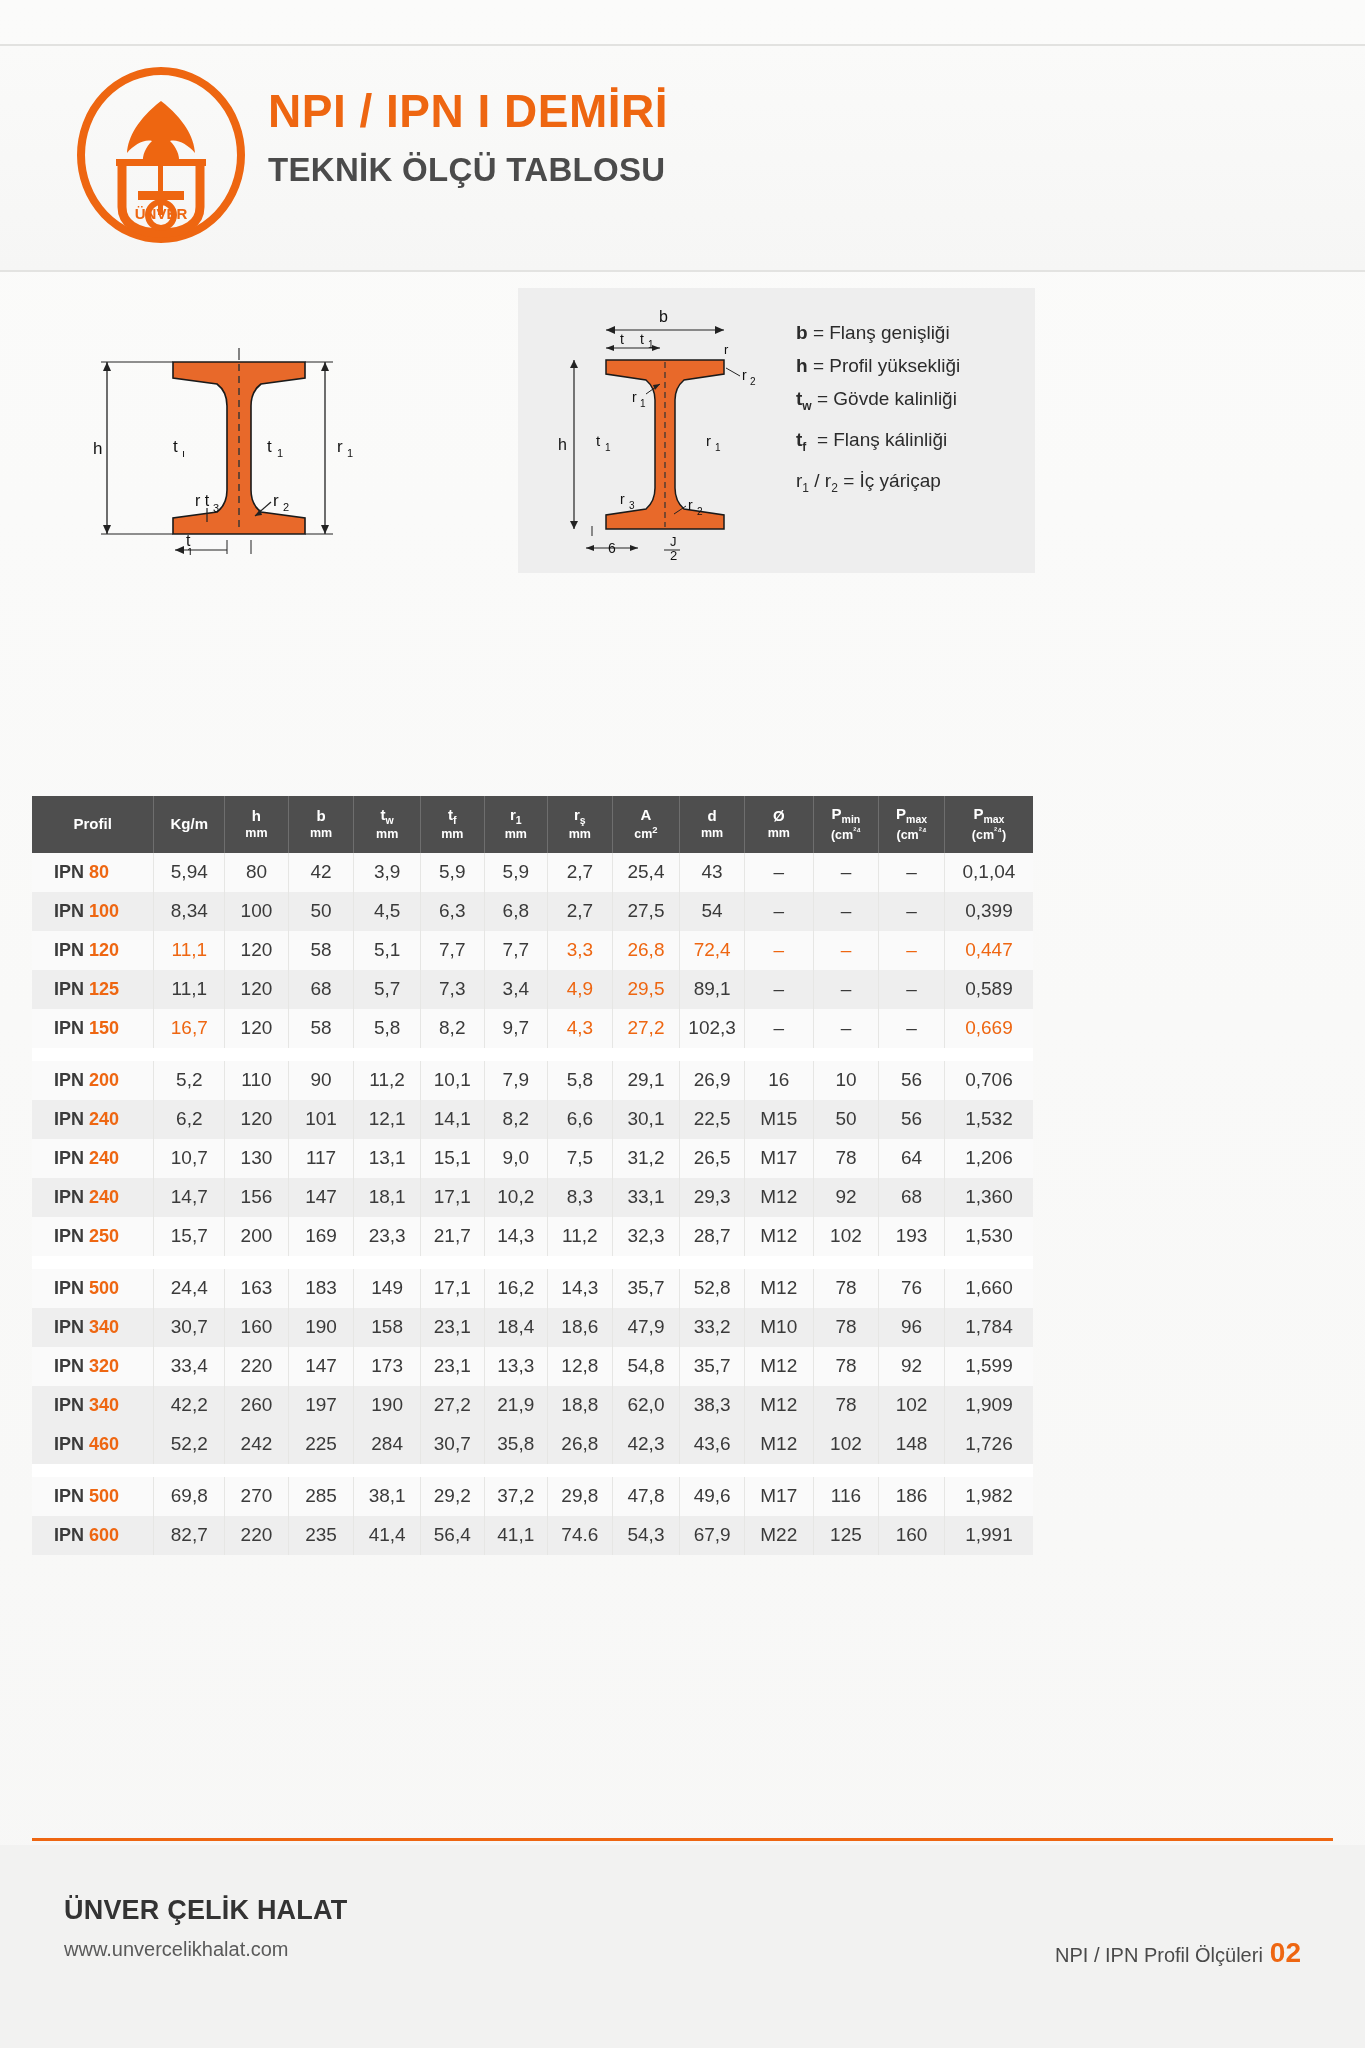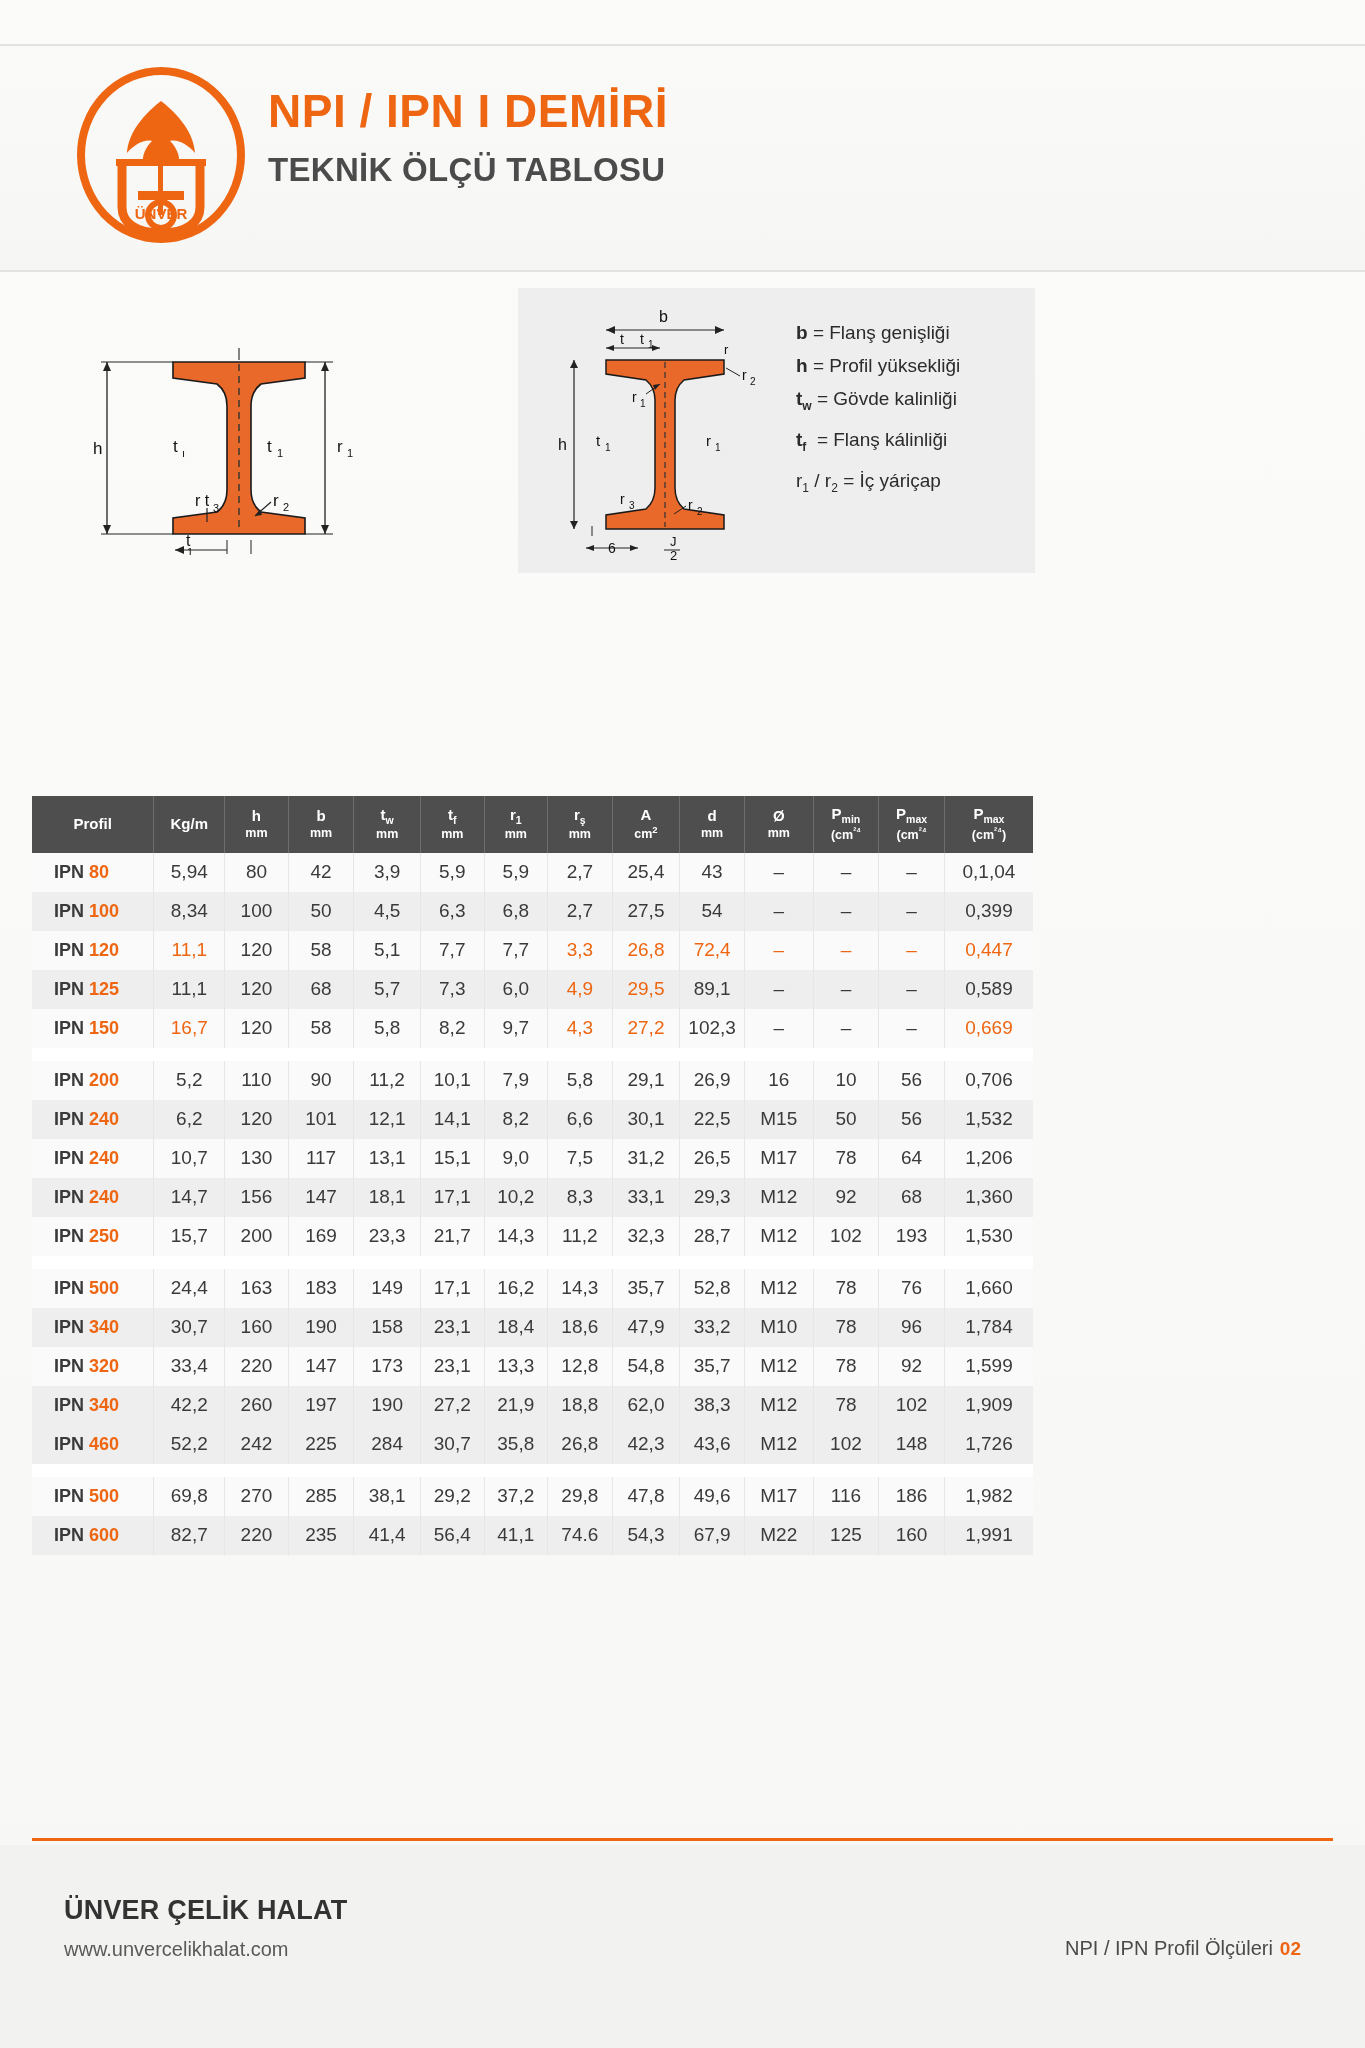--- a/index.html
+++ b/index.html
@@ -125,21 +125,21 @@
     font-size: 27px; font-weight: bold; color: #333333; letter-spacing: 0.2px;
   }
   .foot-site {
     position: absolute; left: 64px; top: 93px;
     font-size: 20px; color: #5a5a5a;
   }
   .foot-right {
     position: absolute; right: 64px; top: 92px;
     font-size: 20px; color: #4a4a4a; white-space: nowrap;
   }
-  .foot-right .pg { color: #ee6611; font-weight: bold; margin-left: 7px; font-size: 19px; }
+  .foot-right .pg { color: #ee6611; font-weight: bold; margin-left: 7px; font-size: 28px; }
 </style>
 </head>
 <body>
 
 <div class="page">
 
   <div class="top-rule"></div>
 
   <div class="header">
 
@@ -376,21 +376,21 @@
             <td class="hl">–</td>
             <td class="hl">0,447</td>
           </tr>
           <tr class="even">
             <td class="profil">IPN <span class="num">125</span></td>
             <td>11,1</td>
             <td>120</td>
             <td>68</td>
             <td>5,7</td>
             <td>7,3</td>
-            <td>6,0</td>
+            <td>3,4</td>
             <td class="hl">4,9</td>
             <td class="hl">29,5</td>
             <td>89,1</td>
             <td>–</td>
             <td>–</td>
             <td>–</td>
             <td>0,589</td>
           </tr>
           <tr class="odd">
             <td class="profil">IPN <span class="num">150</span></td>

